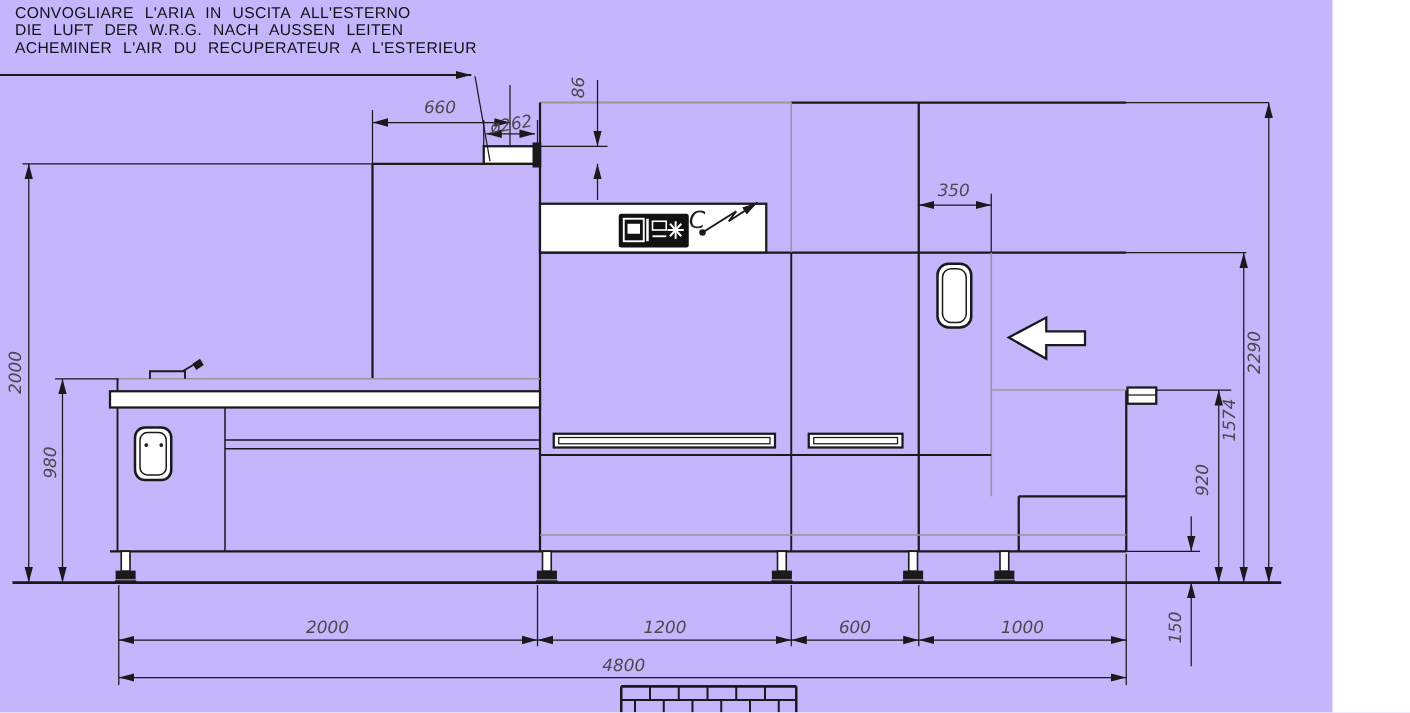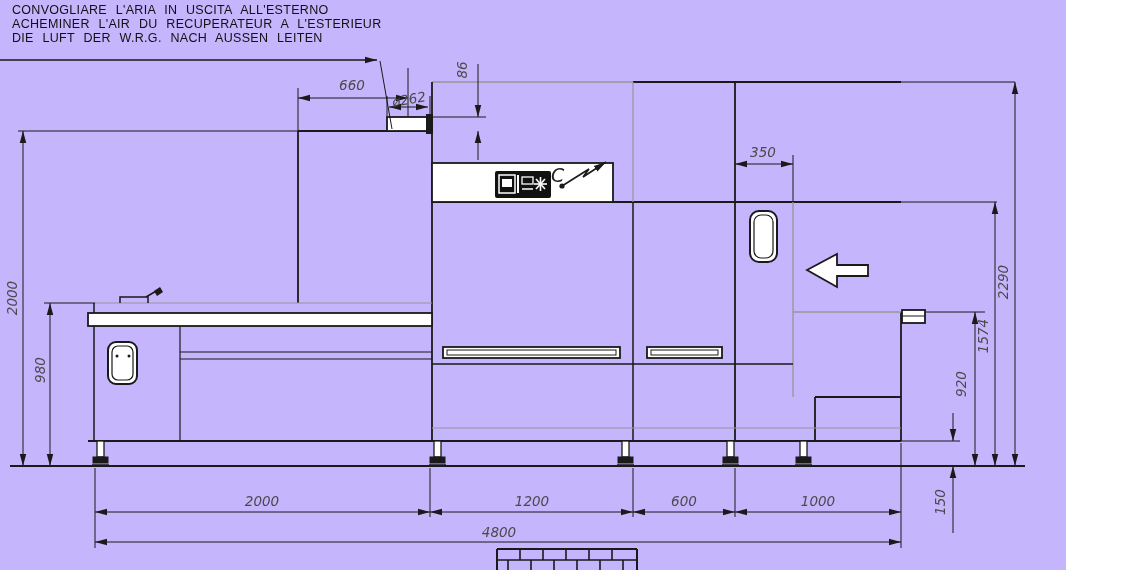--- a/index.html
+++ b/index.html
@@ -11,22 +11,22 @@
   .dim-text{font-family:"DejaVu Sans",sans-serif;font-style:italic;font-size:13.5px;fill:#4a4a4a;}
   .c-label{font-family:"DejaVu Sans",sans-serif;font-style:italic;font-size:19px;fill:#222;}
 </style>
 </head>
 <body>
 
 <div id="canvas">
 
   <div id="notes">
     <div>CONVOGLIARE L'ARIA IN USCITA ALL'ESTERNO</div>
+    <div>DIE LUFT DER W.R.G. NACH AUSSEN LEITEN</div>
     <div>ACHEMINER L'AIR DU RECUPERATEUR A L'ESTERIEUR</div>
-    <div>DIE LUFT DER W.R.G. NACH AUSSEN LEITEN</div>
   </div>
 
   <svg width="1128" height="570" viewBox="0 0 1128 570">
     <defs>
       <marker id="ma" viewBox="0 0 12 8" refX="11.5" refY="4" markerWidth="13" markerHeight="9" orient="auto-start-reverse" markerUnits="userSpaceOnUse">
         <path d="M11.5,4 L0,0.9 L0,7.1 Z" fill="#1a1a1a"></path>
       </marker>
     </defs>
 
     <g stroke="#1a1a1a" fill="none">

